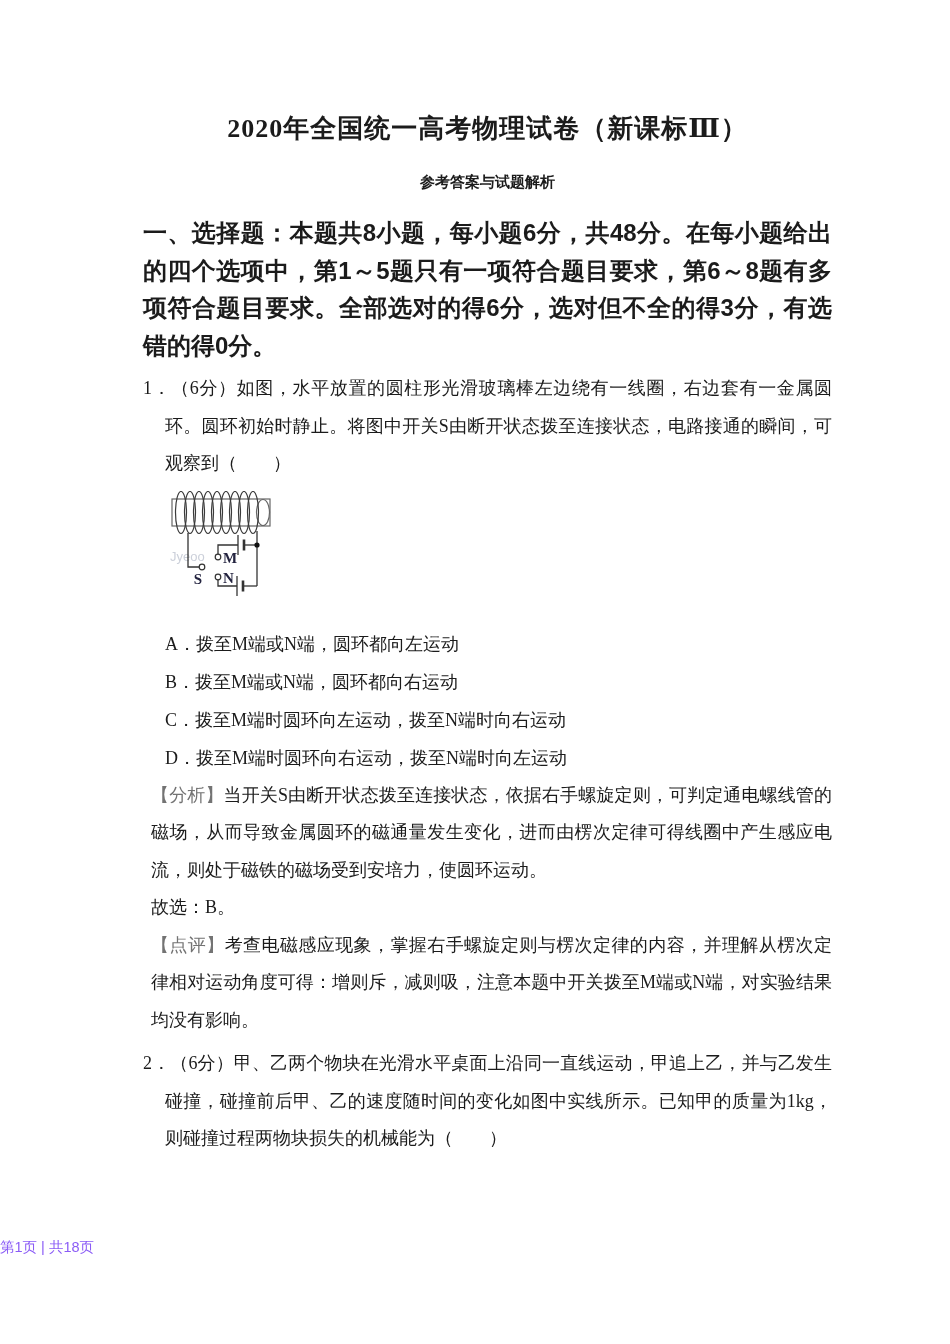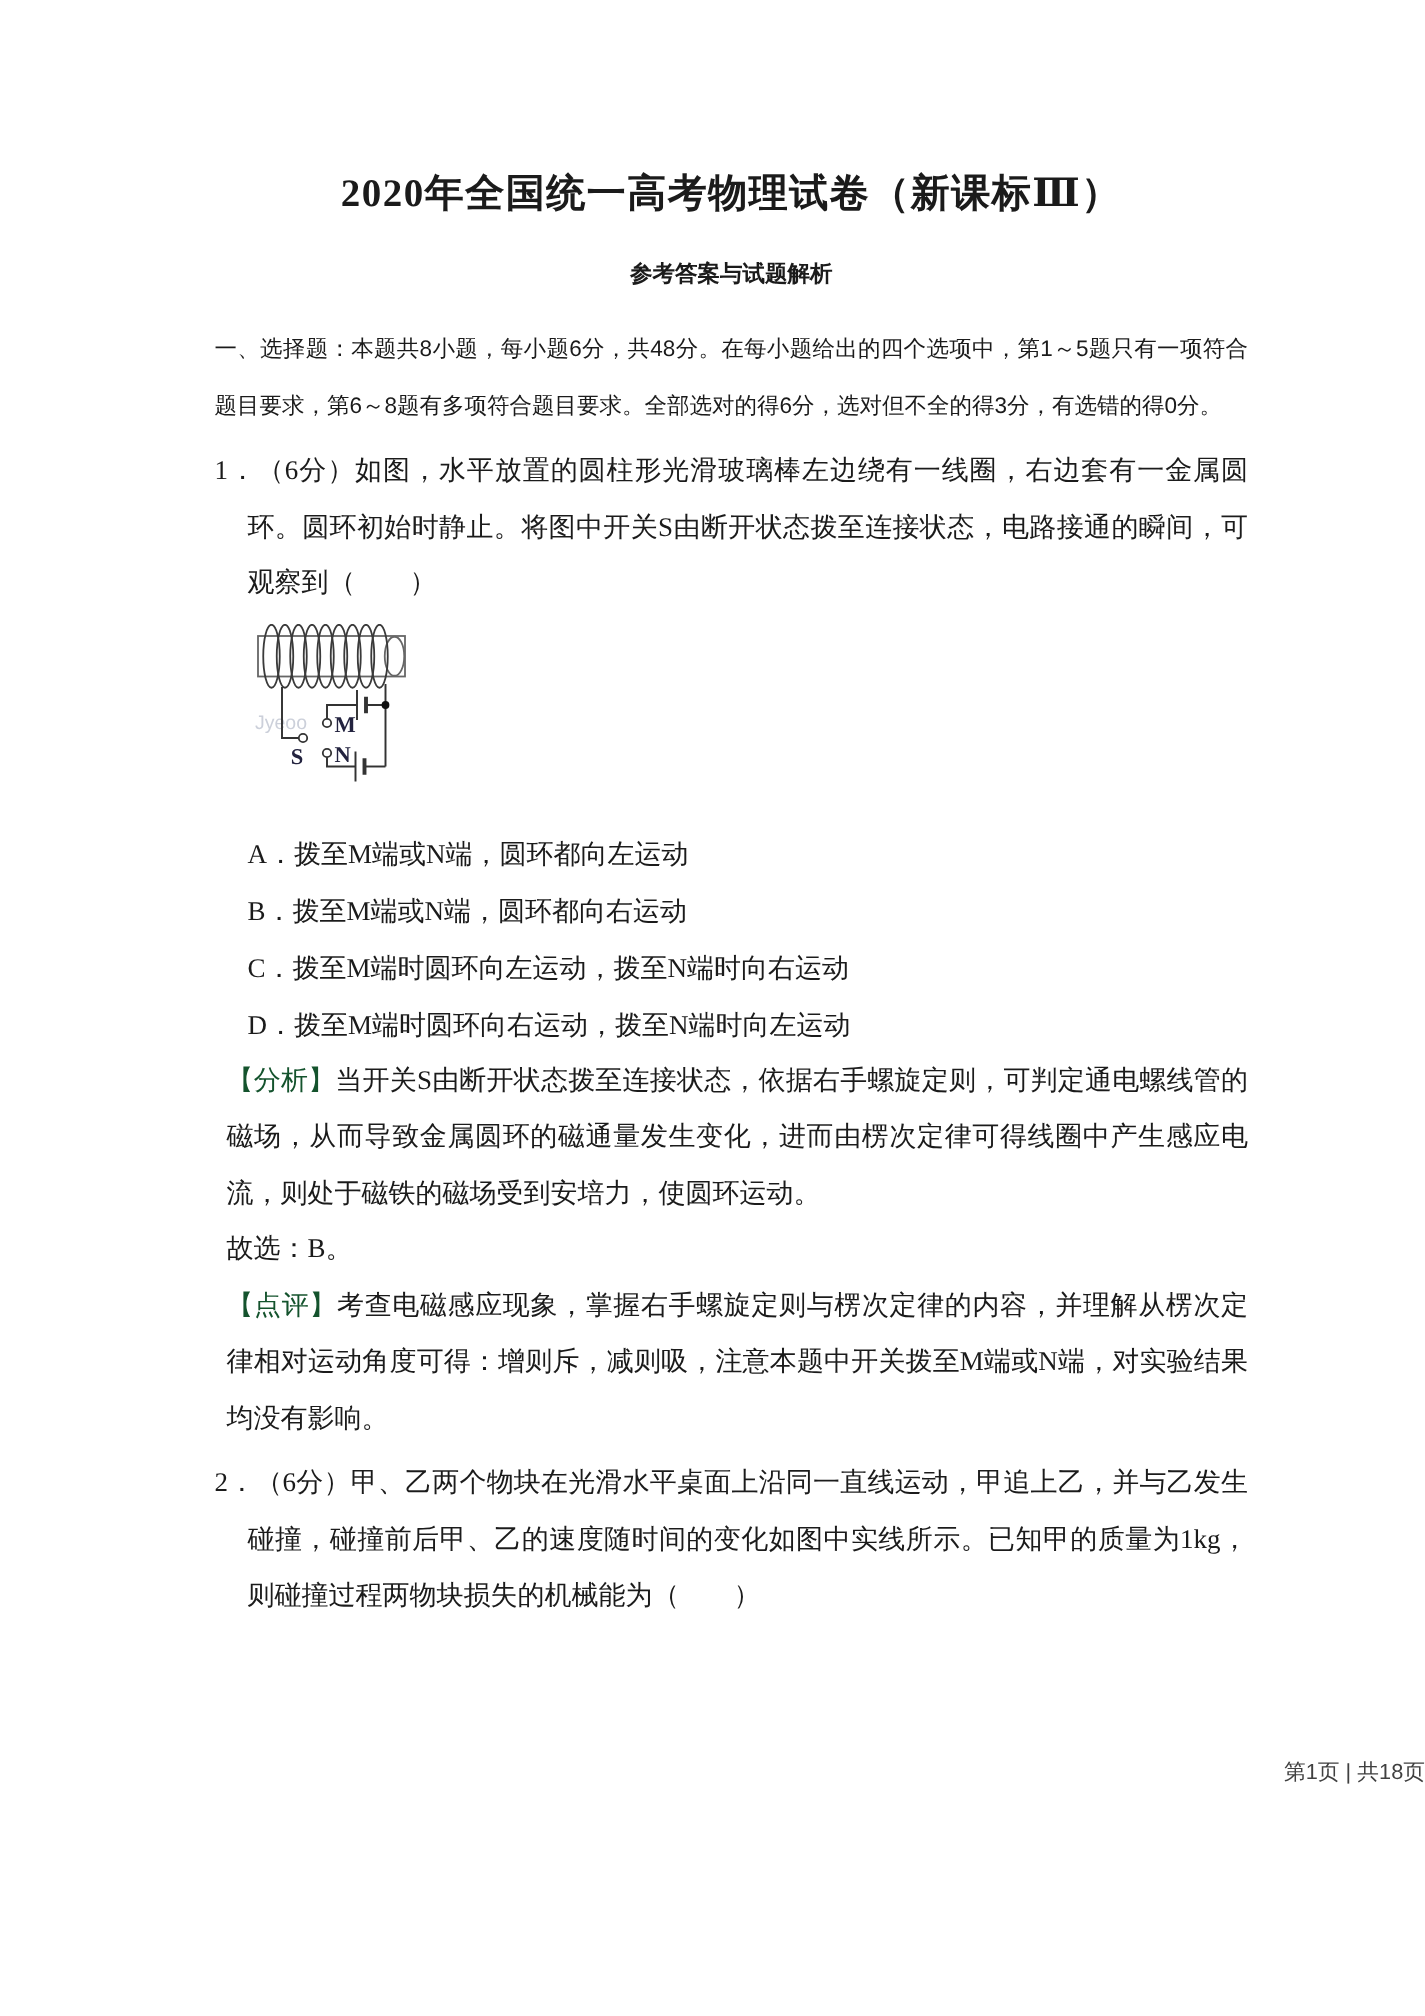--- a/index.html
+++ b/index.html
@@ -25,22 +25,22 @@
   }
   .doc-subtitle {
     text-align: center;
     font-size: 15px;
     font-weight: bold;
     margin-top: 27px;
     font-family: "Liberation Sans", "DejaVu Sans", sans-serif;
   }
   .section-intro {
     margin-top: 22px;
-    font-weight: normal;
-    font-size: 15px;
+    font-weight: bold;
+    font-size: 24px;
     line-height: 37.5px;
     text-align: justify;
     font-family: "Liberation Sans", "DejaVu Sans", sans-serif;
   }
   .q-stem {
     font-size: 18px;
     line-height: 37.5px;
     text-align: justify;
     padding-left: 22px;
     text-indent: -22px;
@@ -55,27 +55,27 @@
     padding-left: 22px;
     font-size: 18px;
     line-height: 38px;
   }
   .para {
     font-size: 18px;
     line-height: 37.5px;
     text-align: justify;
     margin-left: 8px;
   }
-  .label-blue { color: #14532d; }
+  .label-blue { color: #737373; }
   .footer {
     position: absolute;
-    left: 0; right: 0; top: 1172px;
-    text-align: right;
+    left: 0; right: 0; top: 1238px;
+    text-align: left;
     font-size: 14.5px;
-    color: #404040;
+    color: #8b5cf6;
     font-family: "Liberation Sans", "DejaVu Sans", sans-serif;
   }
   svg .wire { stroke: #333333; stroke-width: 1.3; fill: none; }
   svg .wire-thick { stroke: #333333; stroke-width: 2.6; fill: none; }
   svg .rod { stroke: #666666; stroke-width: 1.2; fill: #ffffff; }
   svg .coil { stroke: #3a3a3a; stroke-width: 1.2; fill: none; }
   svg .terminal { stroke: #333333; stroke-width: 1.2; fill: #ffffff; }
   svg .dot { fill: #111111; }
   svg .fig-label {
     font-family: "Liberation Serif", "DejaVu Serif", serif;

